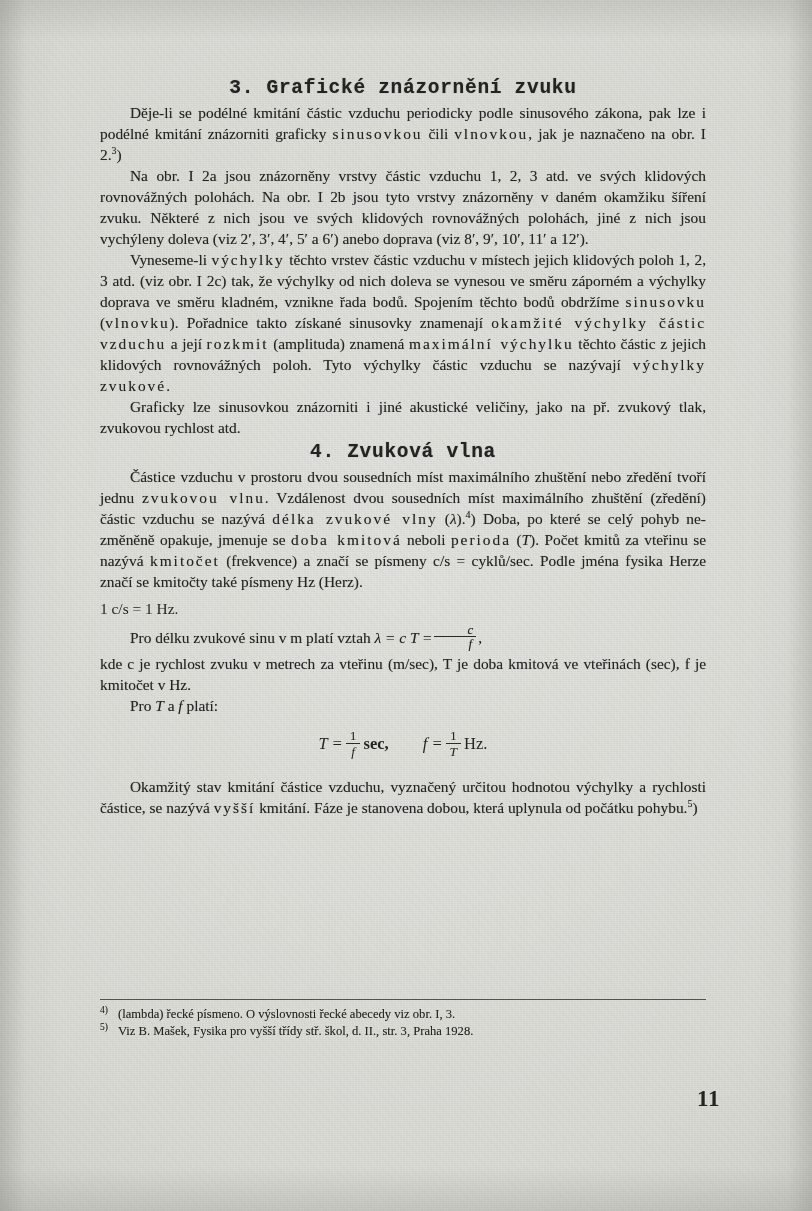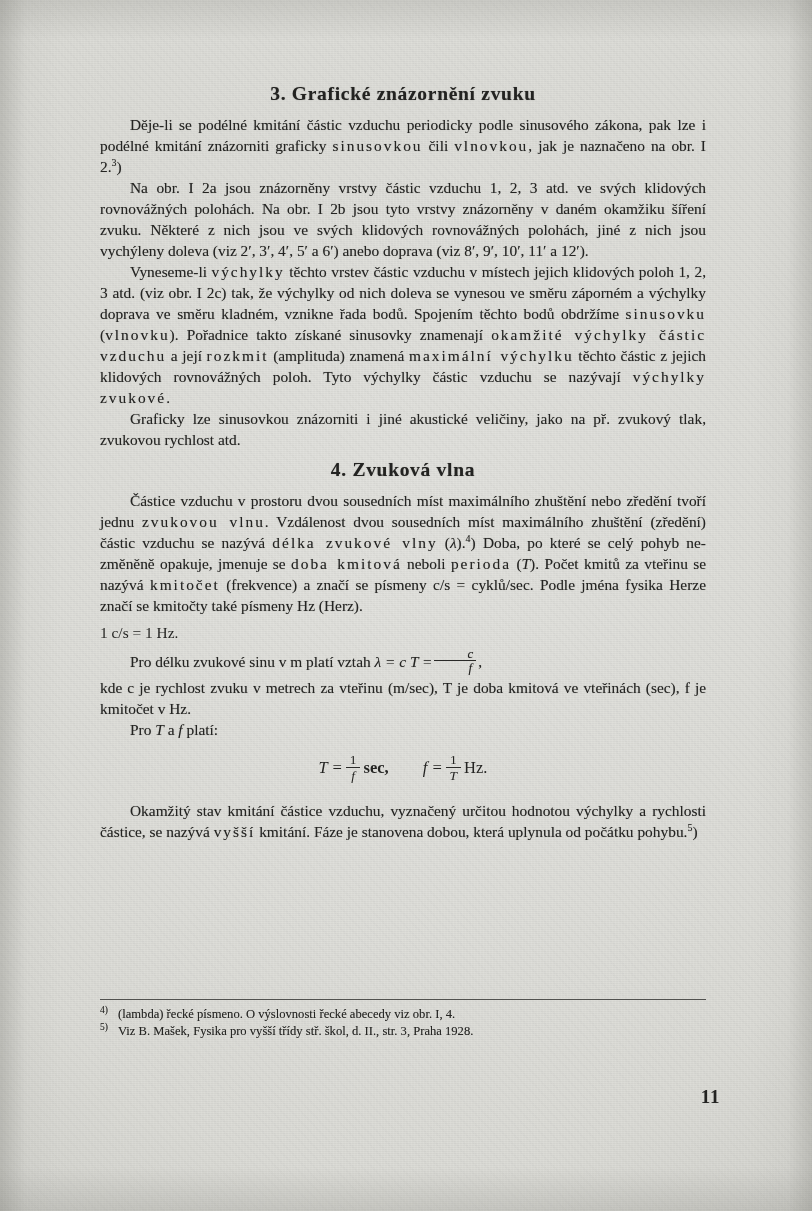--- a/index.html
+++ b/index.html
@@ -53,23 +53,24 @@
     left: 100px;
     top: 74px;
     width: 606px;
   }
 
   h2.section-title {
     font-size: 19.5px;
     font-weight: bold;
     text-align: center;
     letter-spacing: .7px;
-    margin: 9px;
+    margin: 3px;
     color: #232321;
     text-shadow: 0 0 1px rgba(40,40,38,.45);
+    font-family: Liberation Mono, monospace;
   }
   .title-1 { margin-bottom: 21px; }
   .title-2 { margin-top: 41px; margin-bottom: 22px; }
 
   p.para {
     font-size: 15.4px;
     line-height: 21.0px;
     text-align: justify;
     text-justify: inter-word;
     margin: 0;
@@ -176,21 +177,21 @@
     display: inline-block;
     min-width: 18px;
   }
   .footnotes .marker sup { font-size: 9.5px; vertical-align: super; line-height: 0; }
 
   
   .page-number {
     position: absolute;
     right: 92px;
     top: 1086px;
-    font-size: 19px;
+    font-size: 23px;
     font-weight: bold;
     letter-spacing: .6px;
     color: #232321;
   }
 </style>
 </head>
 <body>
 
 <div class="page">
 
@@ -248,21 +249,21 @@
     <p class="para">
       <span>Okamžitý stav kmitání částice vzduchu, vyznačený určitou hodnotou výchylky a rychlosti částice, se nazývá <span class="sp">vyšší</span> kmitání. Fáze je stanovena dobou, která uplynula od počátku pohybu.<sup class="fn">5</sup>)</span>
     </p>
 
   </div>
 
   <div class="footnote-rule"></div>
 
   <div class="footnotes">
     <div class="fnrow">
-      <span class="marker"><sup>4)</sup></span><span>(lambda) řecké písmeno. O výslovnosti řecké abecedy viz obr. I, 4.</span>
+      <span class="marker"><sup>4)</sup></span><span>(lambda) řecké písmeno. O výslovnosti řecké abecedy viz obr. I, 3.</span>
     </div>
     <div class="fnrow">
       <span class="marker"><sup>5)</sup></span><span>Viz B. Mašek, Fysika pro vyšší třídy stř. škol, d. II., str. 3, Praha 1928.</span>
     </div>
   </div>
 
   <div class="page-number">11</div>
 
 </div>
 

